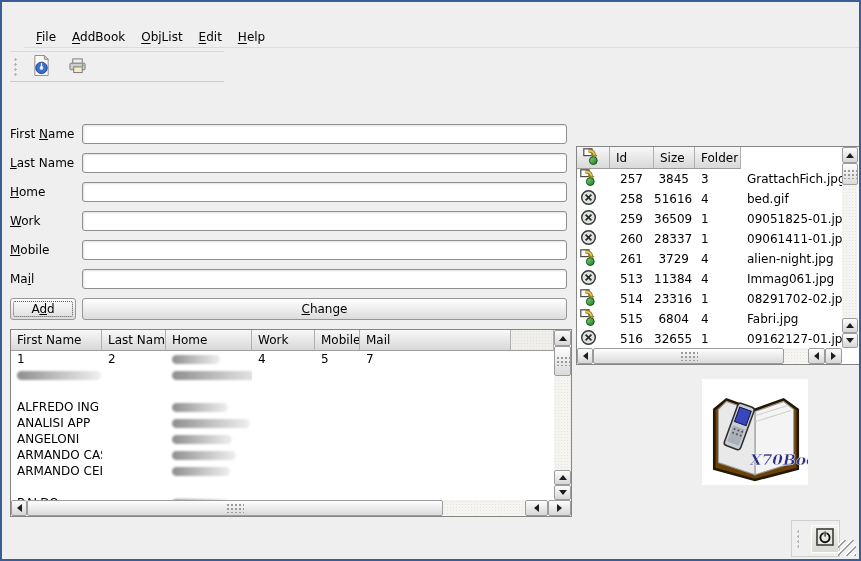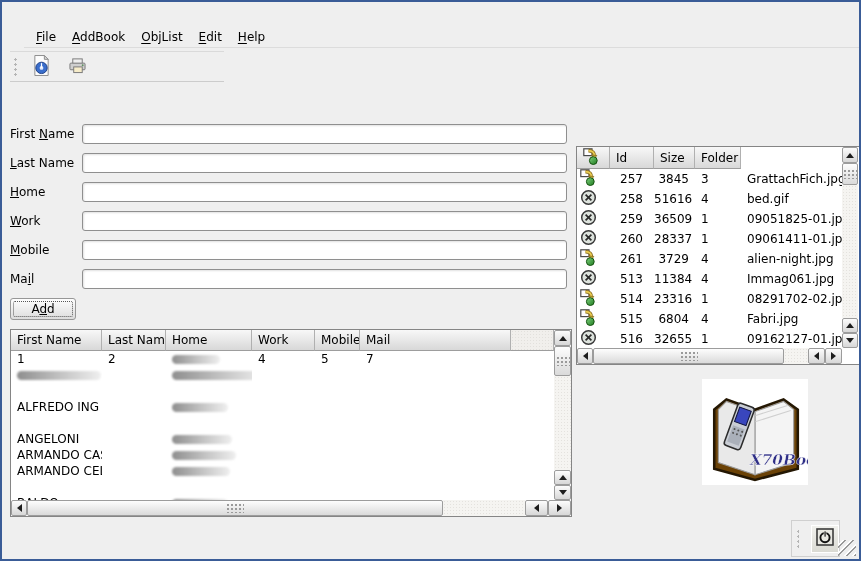--- a/index.html
+++ b/index.html
@@ -141,20 +141,23 @@
       <label class="flabel" style="top: 212px;"><span></span><u>W</u><span>ork</span></label>
       <input class="entry" style="top: 209px;">
       <label class="flabel" style="top: 241px;"><span></span><u>M</u><span>obile</span></label>
       <input class="entry" style="top: 238px;">
       <label class="flabel" style="top: 270px;"><span>Ma</span><u>i</u><span>l</span></label>
       <input class="entry" style="top: 267px;">
     </div>
 
   <button class="btn focused" style="left:8px;top:296px;width:66px;">
     <span><span>A</span><u>d</u><span>d</span></span>
+  </button>
+  <button class="btn" style="left:80px;top:296px;width:485px;">
+    <span><span></span><u>C</u><span>hange</span></span>
   </button>
 
   <div class="panel" id="contacts-panel" style="left:8px;top:327px;width:562px;height:188px;">
       <span class="hdr-cell" style="left: 0px; width: 91px; height: 21px;">First Name</span>
       <span class="hdr-cell" style="left: 91px; width: 64px; height: 21px;">Last Name</span>
       <span class="hdr-cell" style="left: 155px; width: 86px; height: 21px;">Home</span>
       <span class="hdr-cell" style="left: 241px; width: 63px; height: 21px;">Work</span>
       <span class="hdr-cell" style="left: 304px; width: 45px; height: 21px;">Mobile</span>
       <span class="hdr-cell" style="left: 349px; width: 151px; height: 21px;">Mail</span>
       <span class="hdr-cell hdr-fill" style="left: 500px; width: 43px; height: 21px;"></span>
@@ -172,20 +175,28 @@
           <span class="tcell" style="width: 64px;"></span>
           <span class="tcell" style="width: 86px;"><span class="redact" style="width: 94px;"></span></span>
           <span class="tcell" style="width: 63px;"></span>
           <span class="tcell" style="width: 45px;"></span>
           <span class="tcell" style="width: 151px;"></span>
         </div>
         <div class="trow" style="top: 48px; height: 16px;">
           <span class="tcell" style="width: 91px;">ALFREDO ING</span>
           <span class="tcell" style="width: 64px;"></span>
           <span class="tcell" style="width: 86px;"><span class="redact" style="width: 56px;"></span></span>
+          <span class="tcell" style="width: 63px;"></span>
+          <span class="tcell" style="width: 45px;"></span>
+          <span class="tcell" style="width: 151px;"></span>
+        </div>
+        <div class="trow" style="top: 64px; height: 16px;">
+          <span class="tcell" style="width: 91px;">ANALISI APP</span>
+          <span class="tcell" style="width: 64px;"></span>
+          <span class="tcell" style="width: 86px;"><span class="redact" style="width: 78px;"></span></span>
           <span class="tcell" style="width: 63px;"></span>
           <span class="tcell" style="width: 45px;"></span>
           <span class="tcell" style="width: 151px;"></span>
         </div>
         <div class="trow" style="top: 80px; height: 16px;">
           <span class="tcell" style="width: 91px;">ANGELONI</span>
           <span class="tcell" style="width: 64px;"></span>
           <span class="tcell" style="width: 86px;"><span class="redact" style="width: 60px;"></span></span>
           <span class="tcell" style="width: 63px;"></span>
           <span class="tcell" style="width: 45px;"></span>

